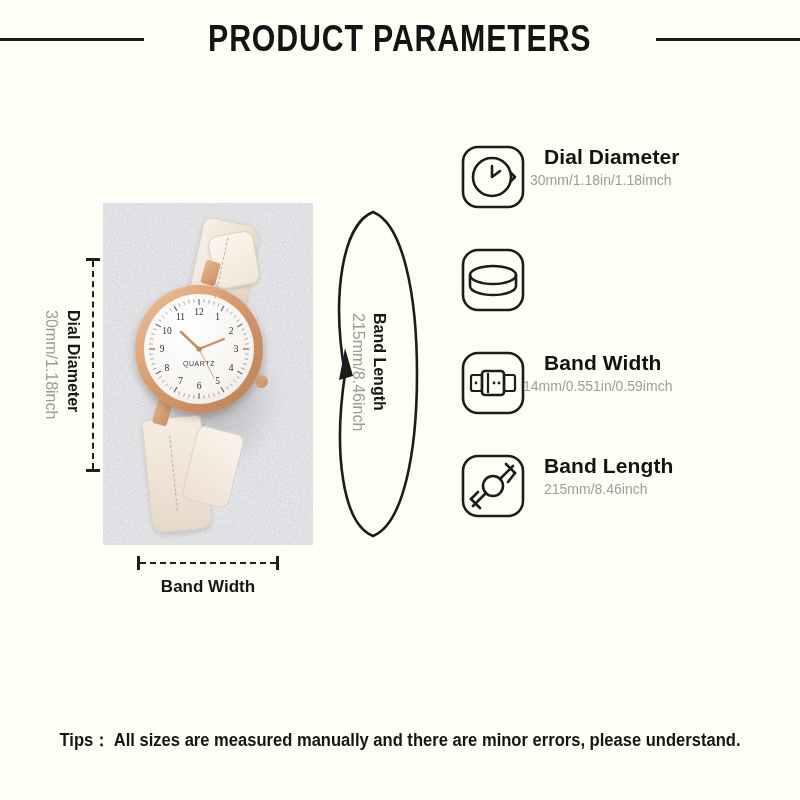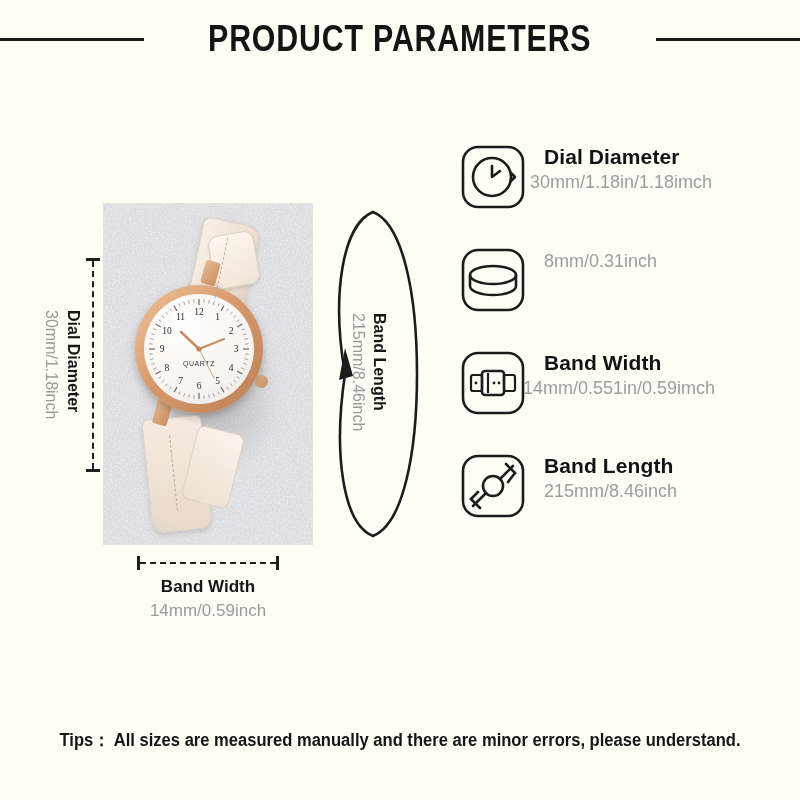--- a/index.html
+++ b/index.html
@@ -273,21 +273,21 @@
     top: 3px;
   }
   .spec-label {
     font-size: 21px;
     font-weight: bold;
     color: #131313;
     letter-spacing: 0.1px;
     white-space: nowrap;
   }
   .spec-value {
-    font-size: 18px;
+    font-size: 14px;
     color: #9d9d9d;
     margin-top: 3px;
     white-space: nowrap;
   }
   .spec-value.overhang { margin-left: -21px; }
 
   
   #tips {
     position: absolute;
     left: 0;
@@ -447,21 +447,20 @@
   </div>
 </div>
 
 <div id="band-width-callout">
   <div id="bw-bracket">
     <div class="cap-v" style="left:0;"></div>
     <div class="h-line"></div>
     <div class="cap-v" style="right:0;"></div>
   </div>
   <div id="bw-label">Band Width</div>
-  <div id="bw-value">14mm/0.59inch</div>
 </div>
 
 <div id="band-length-callout">
   <svg id="bl-loop" width="104" height="348" viewBox="0 0 104 348">
     <path d="M20 176 C 6 96, 18 26, 48 14 C 78 26, 92 96, 92 176 C 92 256, 78 326, 48 338 C 18 326, 8 256, 20 176 Z" fill="none" stroke="#1c1c1c" stroke-width="2.6" stroke-linecap="round"></path>
     <path d="M20 150 L 14 182 L 28 178 Z" fill="#1c1c1c"></path>
   </svg>
   <div id="bl-text">
     <div class="rot-wrap">
       <span class="callout-label">Band Length</span><br>
@@ -489,21 +488,20 @@
 
   <div class="spec-row">
     <span class="spec-icon">
       <svg width="70" height="70" viewBox="0 0 70 70">
         <rect x="5" y="5" width="60" height="60" rx="15" fill="none" stroke="#1c1c1c" stroke-width="2.6"></rect>
         <ellipse cx="35" cy="30" rx="23" ry="9" fill="none" stroke="#1c1c1c" stroke-width="2.6"></ellipse>
         <path d="M12 30 L12 41 A23 9 0 0 0 58 41 L58 30" fill="none" stroke="#1c1c1c" stroke-width="2.6"></path>
       </svg>
     </span>
     <span class="spec-text">
-      <span class="spec-value" style="display:block;">8mm/0.31inch</span>
     </span>
   </div>
 
   <div class="spec-row">
     <span class="spec-icon">
       <svg width="70" height="70" viewBox="0 0 70 70">
         <rect x="5" y="5" width="60" height="60" rx="15" fill="none" stroke="#1c1c1c" stroke-width="2.6"></rect>
         <rect x="24" y="23" width="22" height="24" rx="3" fill="none" stroke="#1c1c1c" stroke-width="2.6"></rect>
         <rect x="13" y="27" width="11" height="16" rx="2" fill="none" stroke="#1c1c1c" stroke-width="2.2"></rect>
         <rect x="46" y="27" width="11" height="16" rx="2" fill="none" stroke="#1c1c1c" stroke-width="2.2"></rect>

